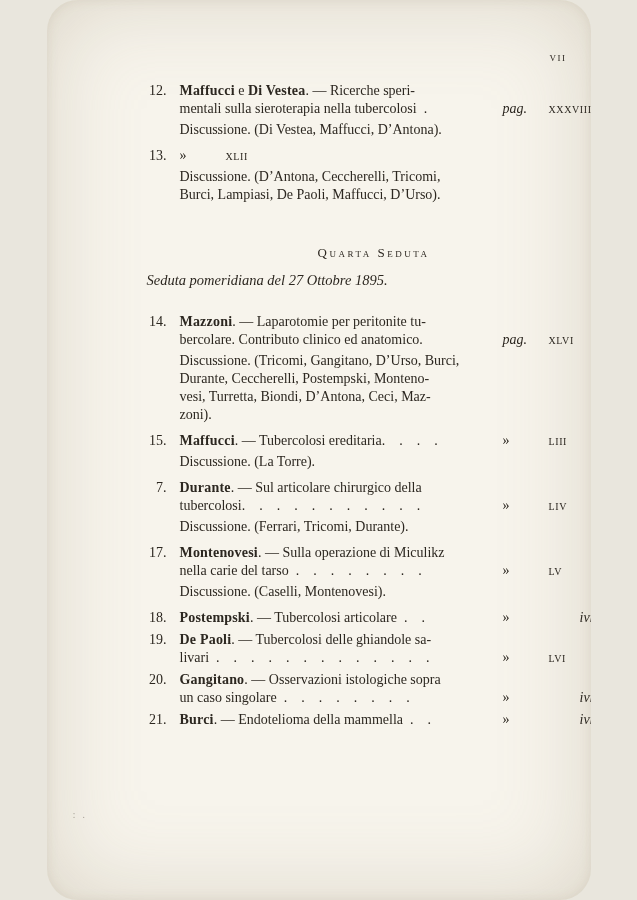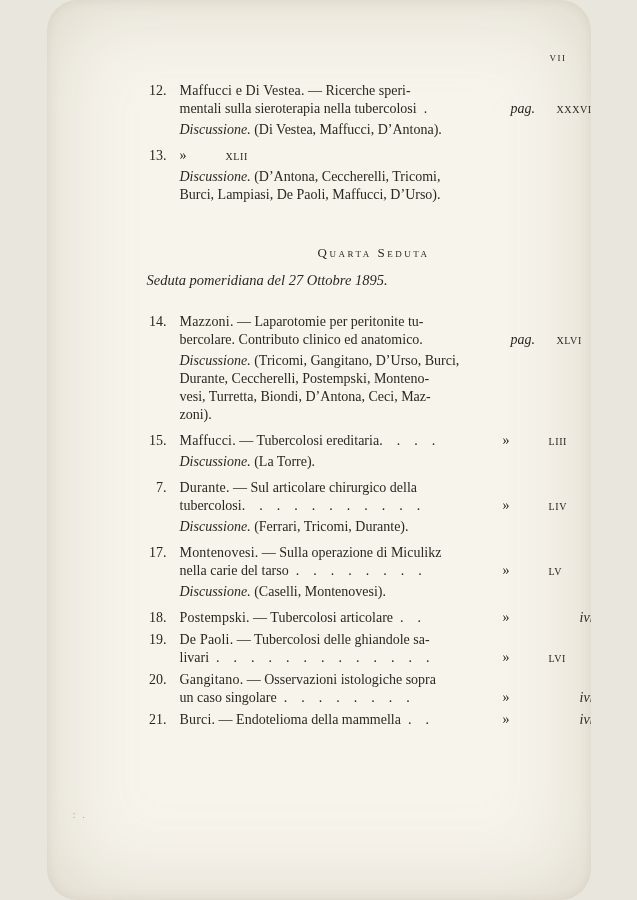--- a/index.html
+++ b/index.html
@@ -10,29 +10,29 @@
     font-family:"Liberation Serif","DejaVu Serif",serif;
     color:#2c2720;
     border-radius:31px;
   }
   .folio{position:absolute;top:50px;left:503px;font-size:12.5px;font-variant:small-caps;letter-spacing:1.5px;}
   .content{position:absolute;top:82px;left:100px;width:478px;font-size:14px;line-height:18px;}
   .entry{margin-bottom:4px;}
   .entry-row{display:flex;align-items:flex-start;margin-bottom:3px;}
   .num{flex:0 0 33px;box-sizing:border-box;text-align:right;padding-right:13px;}
   .etext{flex:1 1 auto;white-space:pre-line;padding-right:6px;}
-  .author{font-weight:normal;letter-spacing:.2px;margin-top:32px;}
+  .author{font-weight:bold;letter-spacing:.2px;margin-top:32px;}
   .ref{flex:0 0 122px;align-self:flex-end;display:flex;white-space:nowrap;}
   .rlabel{flex:0 0 46px;}
-  .italic{font-style:italic;margin-left:8px;}
+  .italic{font-style:italic;}
   .rval{flex:1 1 auto;}
   .caps{font-variant:small-caps;letter-spacing:.6px;}
   .ivi{font-style:italic;text-align:center;}
   .disc{margin:0 0 8px 33px;white-space:pre-line;}
-  .dlabel{font-style:italic;}
+  .dlabel{}
   .section-heading{text-align:center;font-variant:small-caps;letter-spacing:2.5px;margin:40px 24px 9px 0;font-size:13px;}
   .section-subtitle{text-align:left;font-style:italic;margin:0 24px 24px 0;font-size:14.5px;}
   .artifact{position:absolute;left:26px;top:808px;font-size:11px;color:rgba(88,82,70,0.45);letter-spacing:2px;}
 </style>
 </head>
 <body>
 
 <div class="page">
 
   <div class="folio">vii</div>

